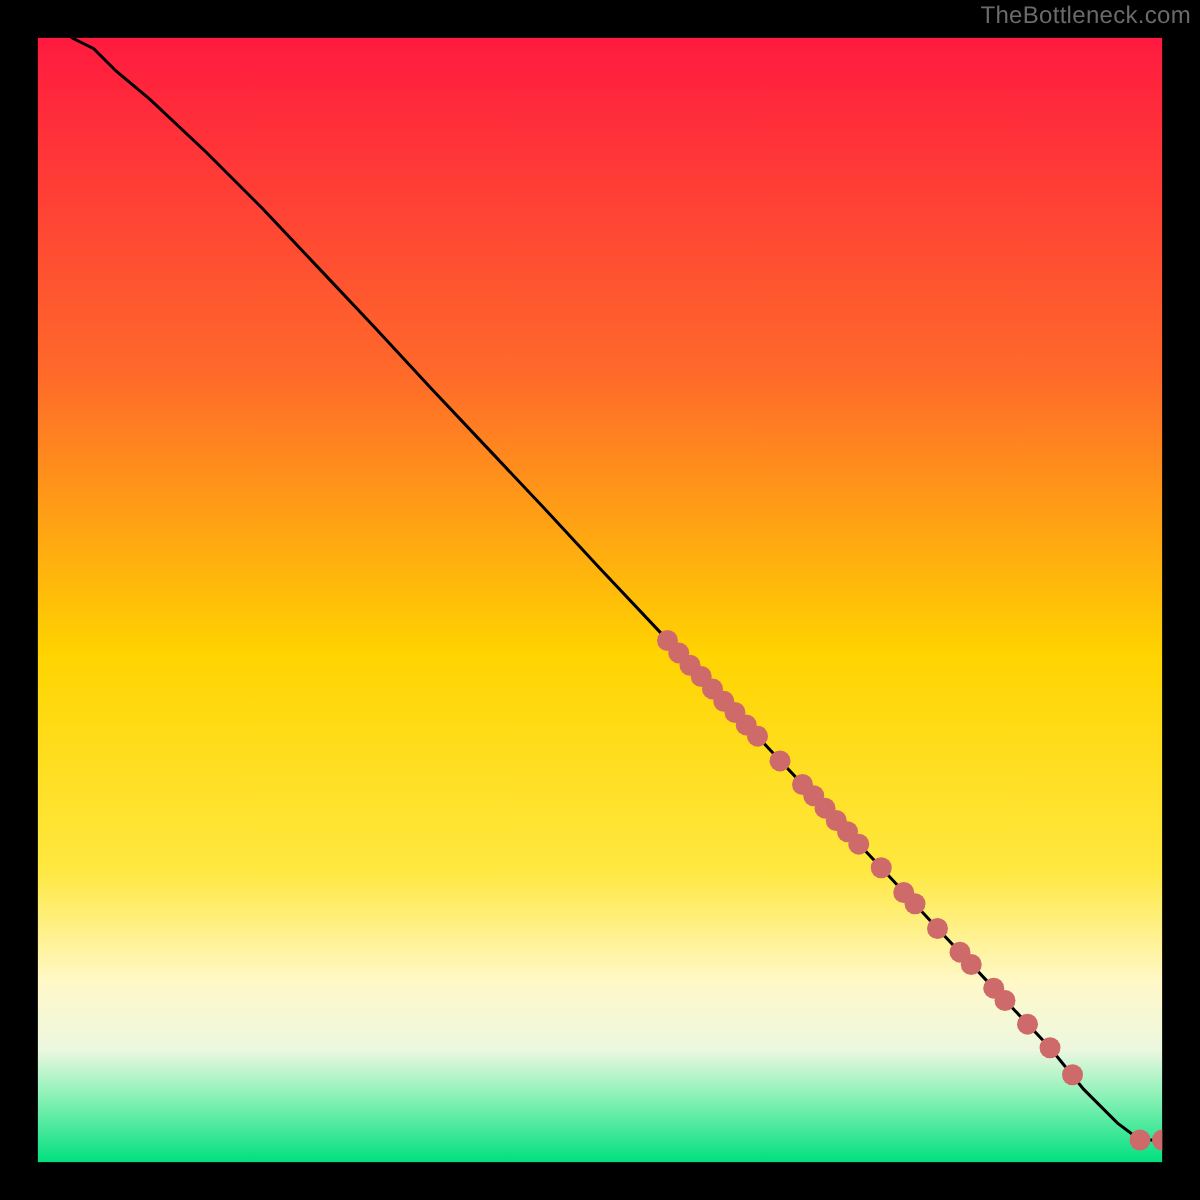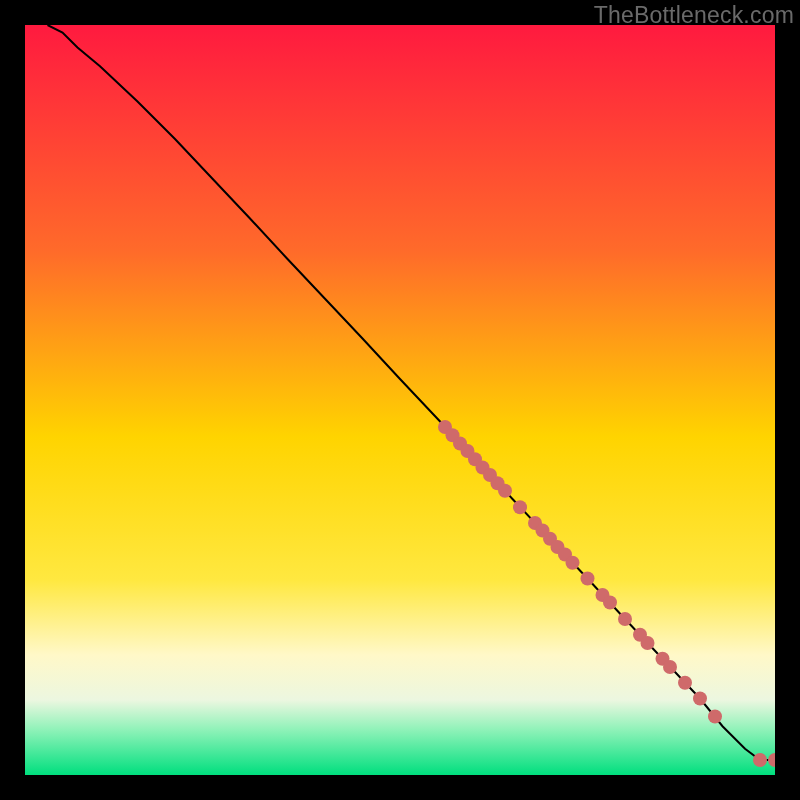--- a/index.html
+++ b/index.html
@@ -14,21 +14,21 @@
   .stage {
     position: relative;
     width: 800px;
     height: 800px;
   }
   .watermark {
     position: absolute;
     top: 2px;
     right: 6px;
     color: #6a6a6a;
-    font-size: 23px;
+    font-size: 16px;
     font-weight: 500;
     letter-spacing: 0.2px;
     z-index: 5;
   }
   .plot {
     position: absolute;
     left: 25px;
     top: 25px;
     width: 750px;
     height: 750px;

